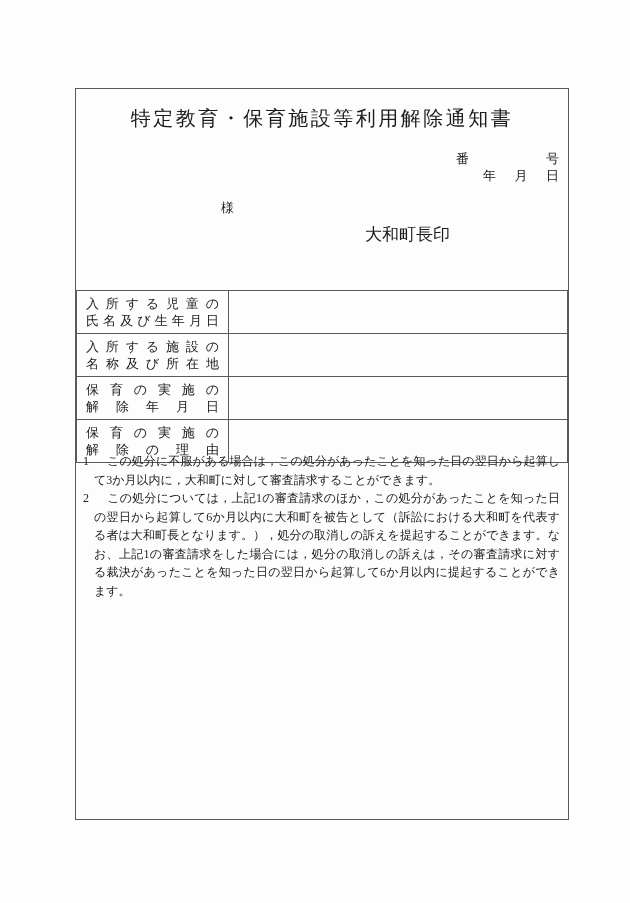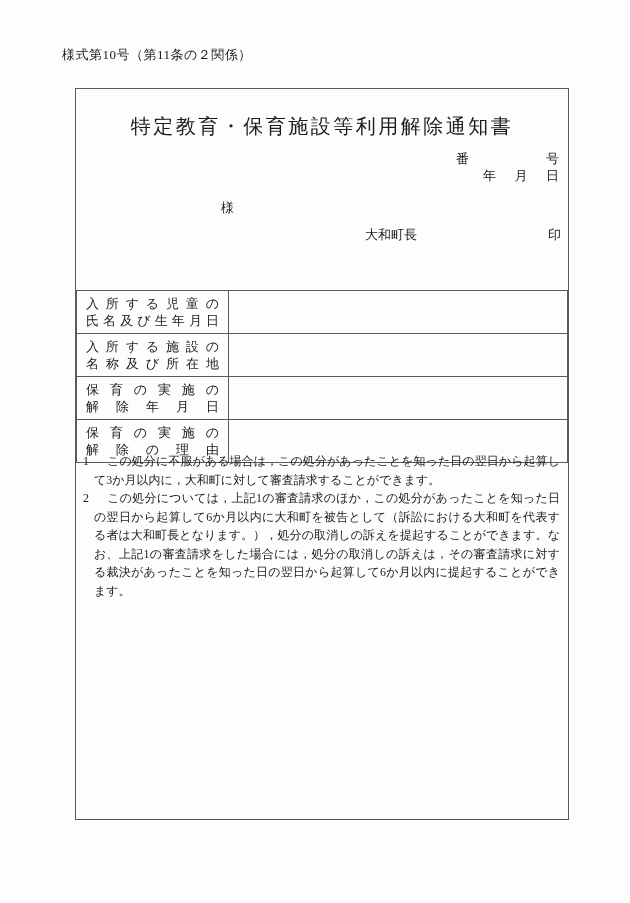--- a/index.html
+++ b/index.html
@@ -15,43 +15,43 @@
     position:absolute;left:62px;top:46px;
     font-size:13px;letter-spacing:0.5px;white-space:nowrap;
   }
   .box{
     position:absolute;left:75px;top:88px;
     width:492px;height:730px;
     border:1px solid #5a5a5a;
     background:#fdfdfd;
   }
   .title{
-    position:absolute;left:0;right:0;top:16px;margin:8px;
+    position:absolute;left:0;right:0;top:16px;margin:0;
     text-align:center;
     font-size:20px;font-weight:normal;
     letter-spacing:2.5px;white-space:nowrap;
   }
   .ref-line{
     position:absolute;top:61px;right:9px;width:103px;
     display:flex;justify-content:space-between;
     font-size:13px;line-height:17px;
   }
   .date-line{
     position:absolute;top:78px;right:9px;width:76px;
     display:flex;justify-content:space-between;
     font-size:13px;line-height:17px;
   }
   .sama-line{
     position:absolute;top:110px;left:145px;
     font-size:13px;line-height:17px;
   }
   .issuer-line{
-    position:absolute;top:137px;left:289px;right:7px;
-    display:flex;justify-content:space-between;
-    font-size:13px;line-height:17px;
+    position:absolute;top:137px;left:289px;right:19px;
+    display:flex;justify-content:flex-start;
+    font-size:17px;line-height:17px;
   }
   .statement{
     position:absolute;top:165px;left:12px;right:6px;
     font-size:12.5px;line-height:17px;
     letter-spacing:0.2px;white-space:nowrap;
   }
   table.form-table{
     position:absolute;top:201px;left:0;
     width:492px;
     border-collapse:collapse;table-layout:fixed;
@@ -79,21 +79,20 @@
     padding-left:11px;text-indent:-11px;
     text-align:justify;
   }
   .note-num{margin-right:18px;}
 </style>
 </head>
 <body>
 
 <div class="page">
 
-  <div class="form-no">様式第10号（第11条の２関係）</div>
 
   <div class="box">
 
     <h1 class="title">特定教育・保育施設等利用解除通知書</h1>
 
     <div class="ref-line">
       <span>番</span>
       <span>号</span>
     </div>
 

